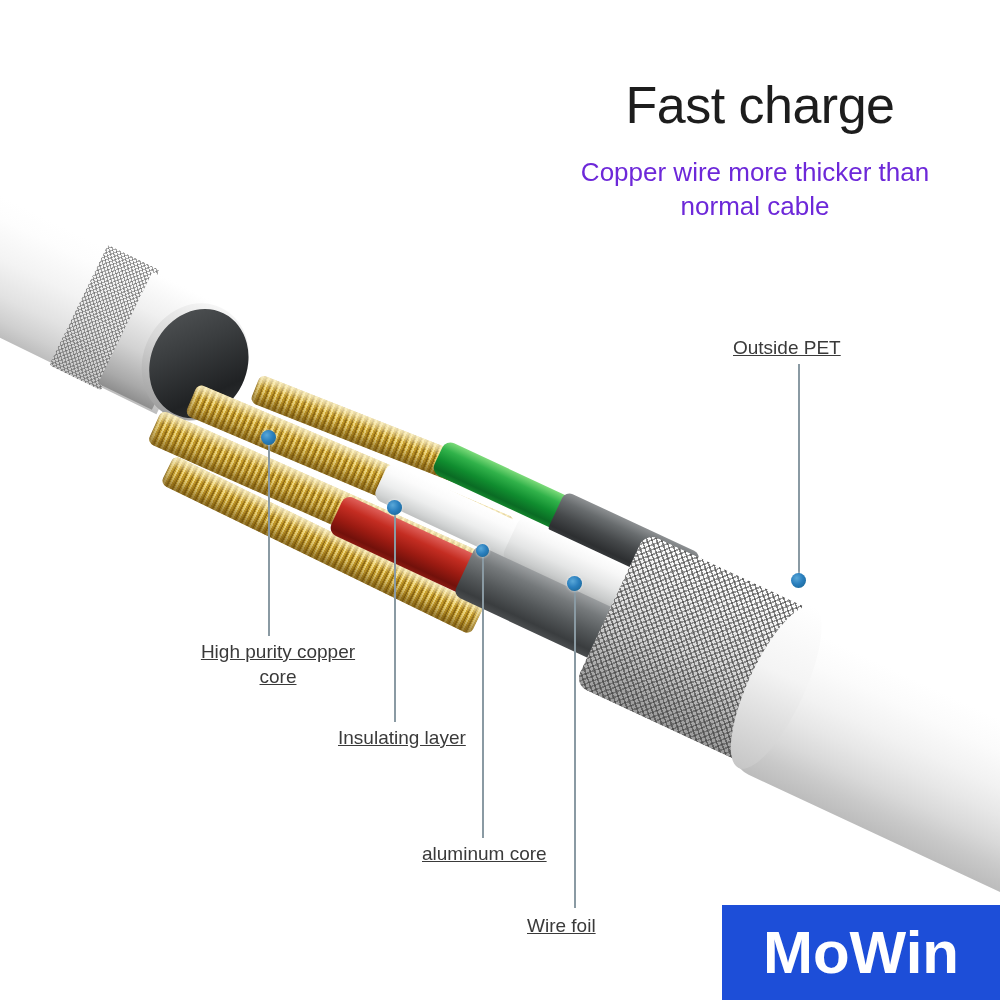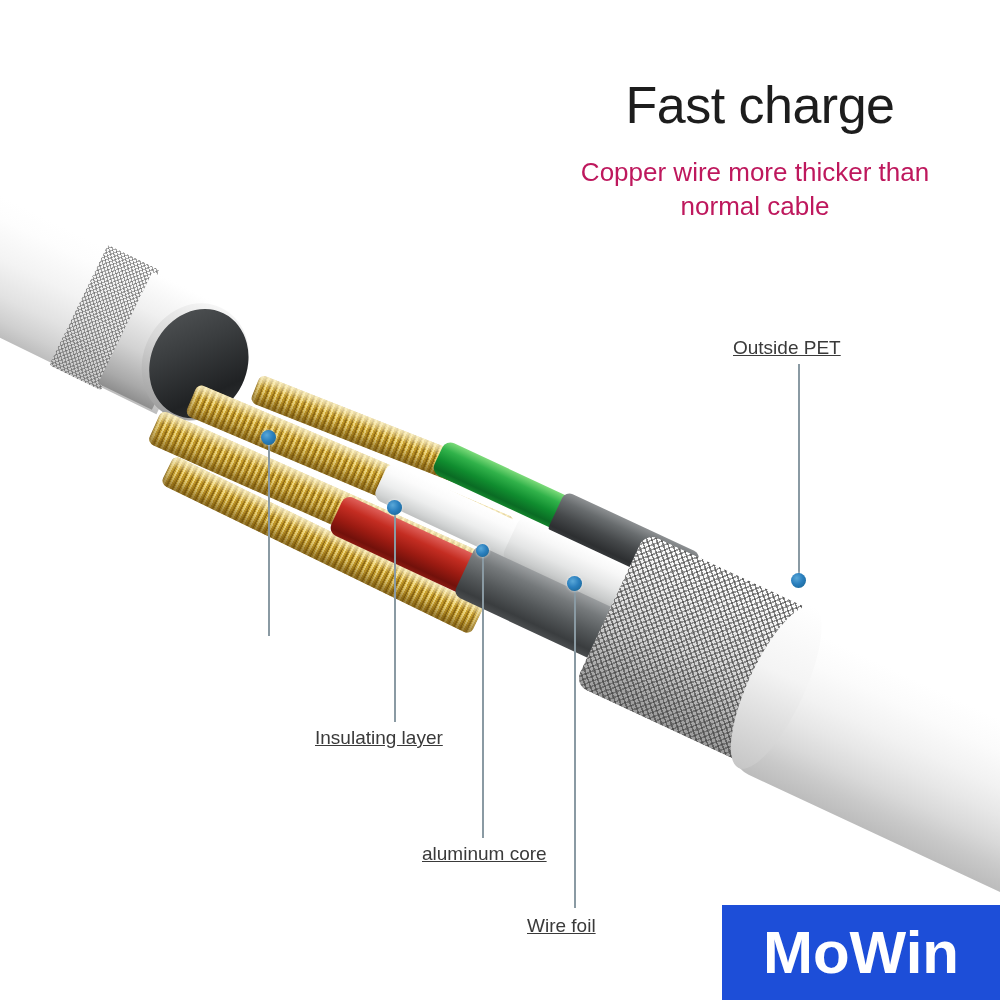--- a/index.html
+++ b/index.html
@@ -6,26 +6,26 @@
   body{width:1000px;height:1000px;overflow:hidden;
        font-family:"Liberation Sans","DejaVu Sans",sans-serif;}
 
   #stage{position:relative;width:1000px;height:1000px;background:#ffffff;overflow:hidden;padding-left:32px;}
 
   
   .headline{position:absolute;left:560px;top:78px;width:400px;text-align:center;
             font-size:52px;font-weight:400;color:#1d1d1d;letter-spacing:-0.5px;
             line-height:1.05;white-space:nowrap;}
   .subline{position:absolute;left:540px;top:155px;width:430px;text-align:center;
-           font-size:26px;font-weight:400;color:#be185d;line-height:1.32;}
+           font-size:26px;font-weight:400;color:#6d28d9;line-height:1.32;}
 
   
   .label{position:absolute;font-size:19px;color:#3a3a3a;line-height:1.3;white-space:pre-line;text-decoration:underline;}
   .lbl-copper{left:183px;top:640px;width:190px;text-align:center;}
-  .lbl-insul {left:315px;top:726px;}
+  .lbl-insul {left:338px;top:726px;}
   .lbl-foil  {left:422px;top:842px;}
   .lbl-mesh  {left:527px;top:914px;}
   .lbl-pet   {left:733px;top:336px;}
 
   
   .leader{position:absolute;width:2px;background:#8a9aa3;}
   .dot{position:absolute;width:15px;height:15px;border-radius:50%;
        background:radial-gradient(circle at 38% 34%,#5aa8d8 0%,#2a7fbe 45%,#17618c 100%);
        box-shadow:0 0 3px rgba(255,255,255,.75);}
   .dot.small{width:13px;height:13px;}
@@ -151,20 +151,22 @@
   <div class="leader" style="left:574px;top:590px;height:318px;"></div>
   <div class="dot" style="left:567px;top:576px;"></div>
 
   <div class="leader" style="left:798px;top:364px;height:214px;"></div>
   <div class="dot" style="left:791px;top:573px;"></div>
 
   <div class="headline">Fast charge</div>
   <div class="subline">Copper wire more thicker
 than normal cable</div>
 
+  <div class="label lbl-copper">High purity copper
+core</div>
   <div class="label lbl-insul">Insulating layer</div>
   <div class="label lbl-foil">aluminum core</div>
   <div class="label lbl-mesh">Wire foil</div>
   <div class="label lbl-pet">Outside PET</div>
 
   <div class="logo">
     <span class="logo-text">MoWin</span>
   </div>
 
 </div>

